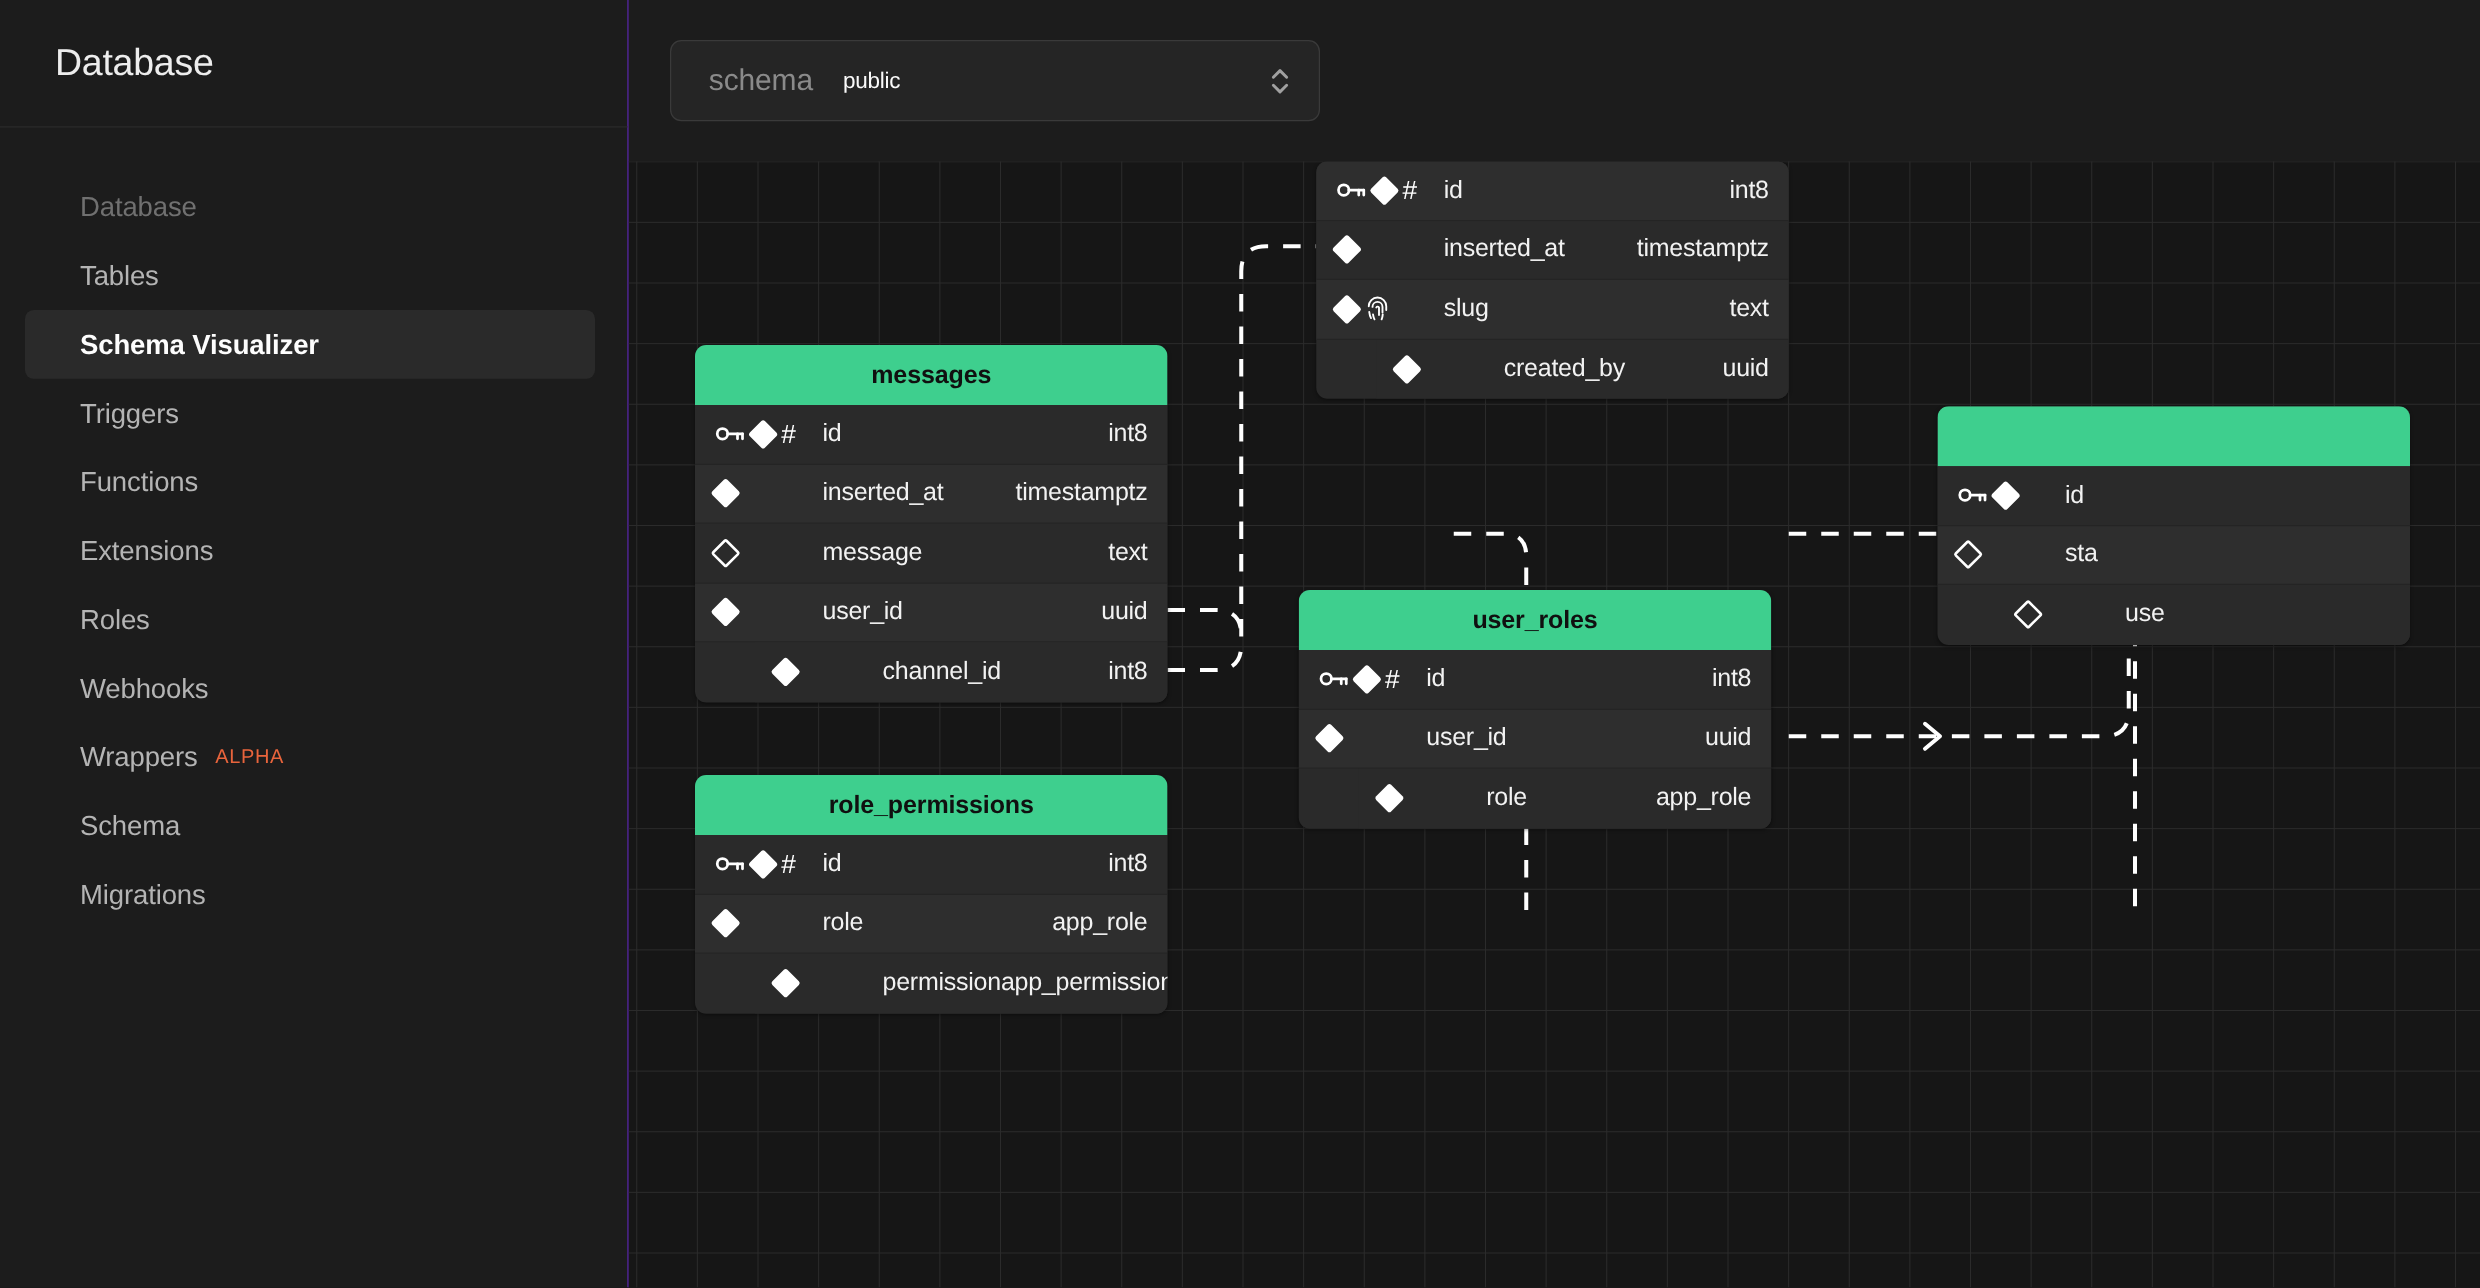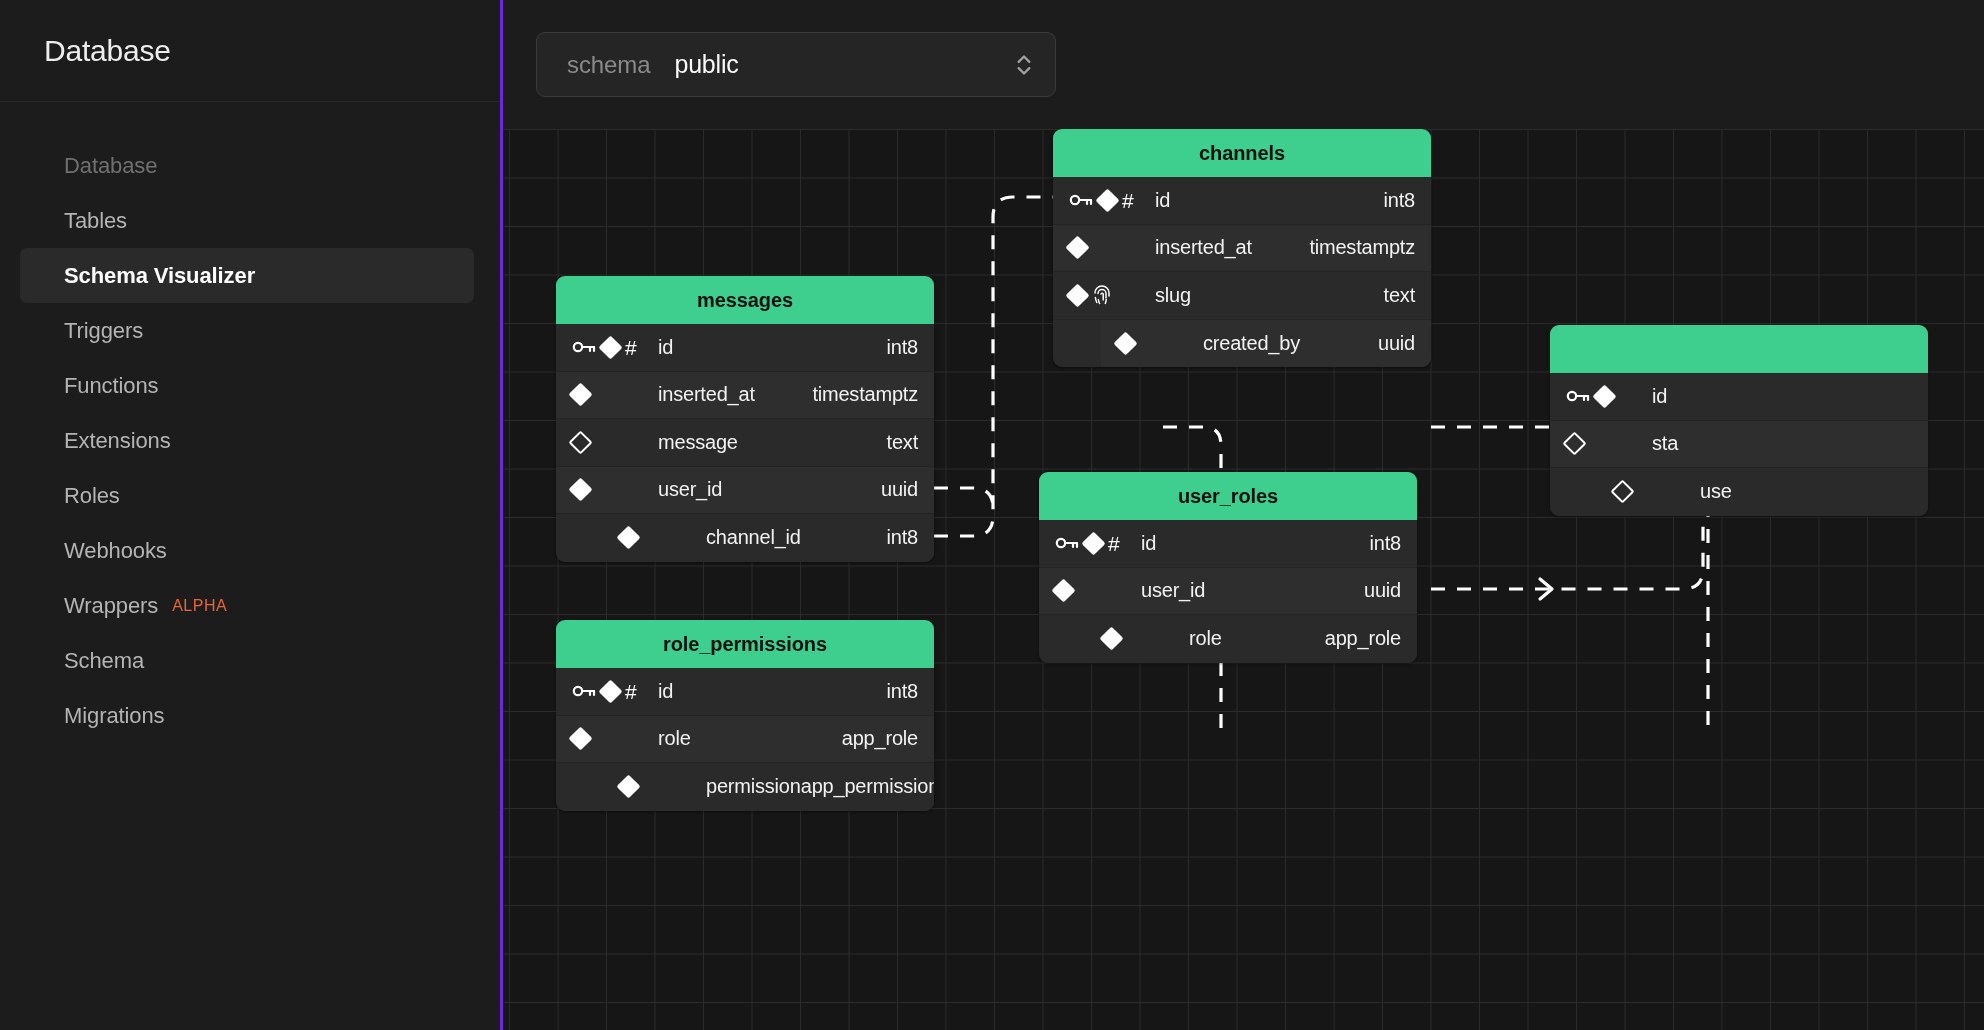--- a/index.html
+++ b/index.html
@@ -8,21 +8,21 @@
     background: #1c1c1c;
     font-family: "Liberation Sans", sans-serif;
     overflow: hidden;
   }
   #app { position: relative; width: 1984px; height: 1030px; display: flex; }
 
   
   .sidebar {
     width: 503px; height: 1030px;
     background: #1c1c1c;
-    border-right: 3px solid #6d28d9;
+    border-right: 1px solid #6d28d9;
     flex: 0 0 503px;
     position: relative;
   }
   .sidebar-header {
     height: 102px;
     border-bottom: 1px solid #2a2a2a;
     display: flex; align-items: center;
     padding-left: 44px;
   }
   .sidebar-title {
@@ -52,21 +52,21 @@
     background: #1c1c1c; z-index: 20;
     display: flex; align-items: center; padding-left: 33px;
   }
   .schema-select {
     width: 520px; height: 65px;
     background: #252525; border: 1px solid #3a3a3a; border-radius: 9px;
     display: flex; align-items: center; padding: 0 18px 0 30px;
     cursor: pointer; position: relative;
   }
   .schema-label { color: #8a8a8a; font-size: 24px; letter-spacing: -0.1px; }
-  .schema-value { color: #fafafa; font-size: 25px; margin-left: 24px; letter-spacing: -0.2px; }
+  .schema-value { color: #fafafa; font-size: 18px; margin-left: 24px; letter-spacing: -0.2px; }
   .schema-chevron { margin-left: auto; width: 26px; height: 34px; opacity: .75; }
 
   
   .canvas {
     position: absolute; top: 129px; left: 0; right: 0; bottom: 0;
     background-color: #161616;
     background-image:
       linear-gradient(to right, #2b2b2b 1px, transparent 1px),
       linear-gradient(to bottom, #2b2b2b 1px, transparent 1px);
     background-size: 48.5px 48.5px;
@@ -299,21 +299,20 @@
         <div class="node-row">
           <span class="cell-icons">
             <span class="ic-diamond filled"></span>
           </span>
           <span class="col-name">permission</span>
           <span class="col-type">app_permission</span>
         </div>
       </div>
 
       <div class="node" id="node-channels">
-        <div class="node-header">channels</div>
         <div class="node-row">
           <span class="cell-icons">
             <span class="ic ic-key">
               <svg viewBox="0 0 24 18" width="24" height="18" fill="none" stroke="#ffffff" stroke-width="2.2" stroke-linecap="round">
                 <circle cx="6" cy="9" r="4.2"></circle>
                   <line x1="10" y1="9" x2="22" y2="9"></line>
                 <line x1="18" y1="9" x2="18" y2="13"></line>
                   <line x1="22" y1="9" x2="22" y2="13"></line>
               </svg>
             </span>

